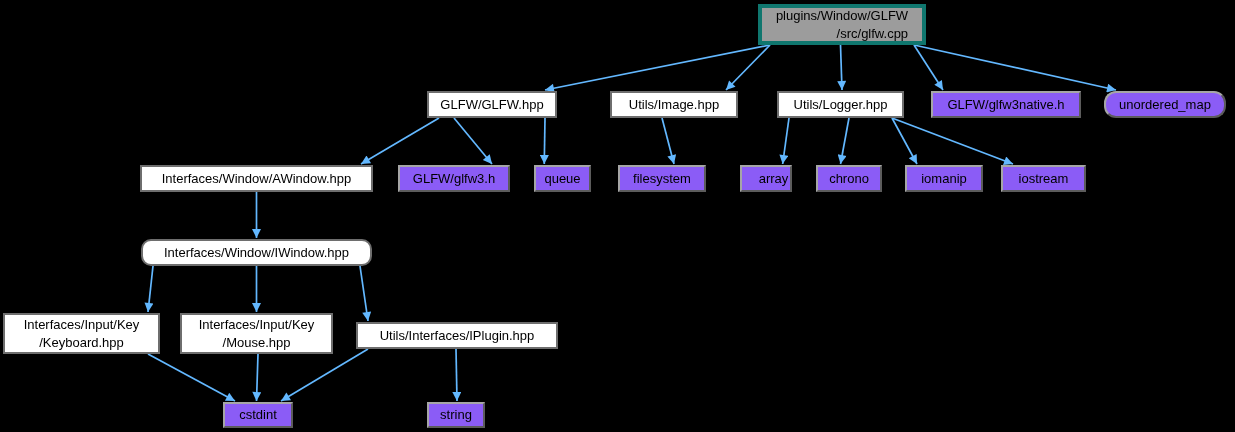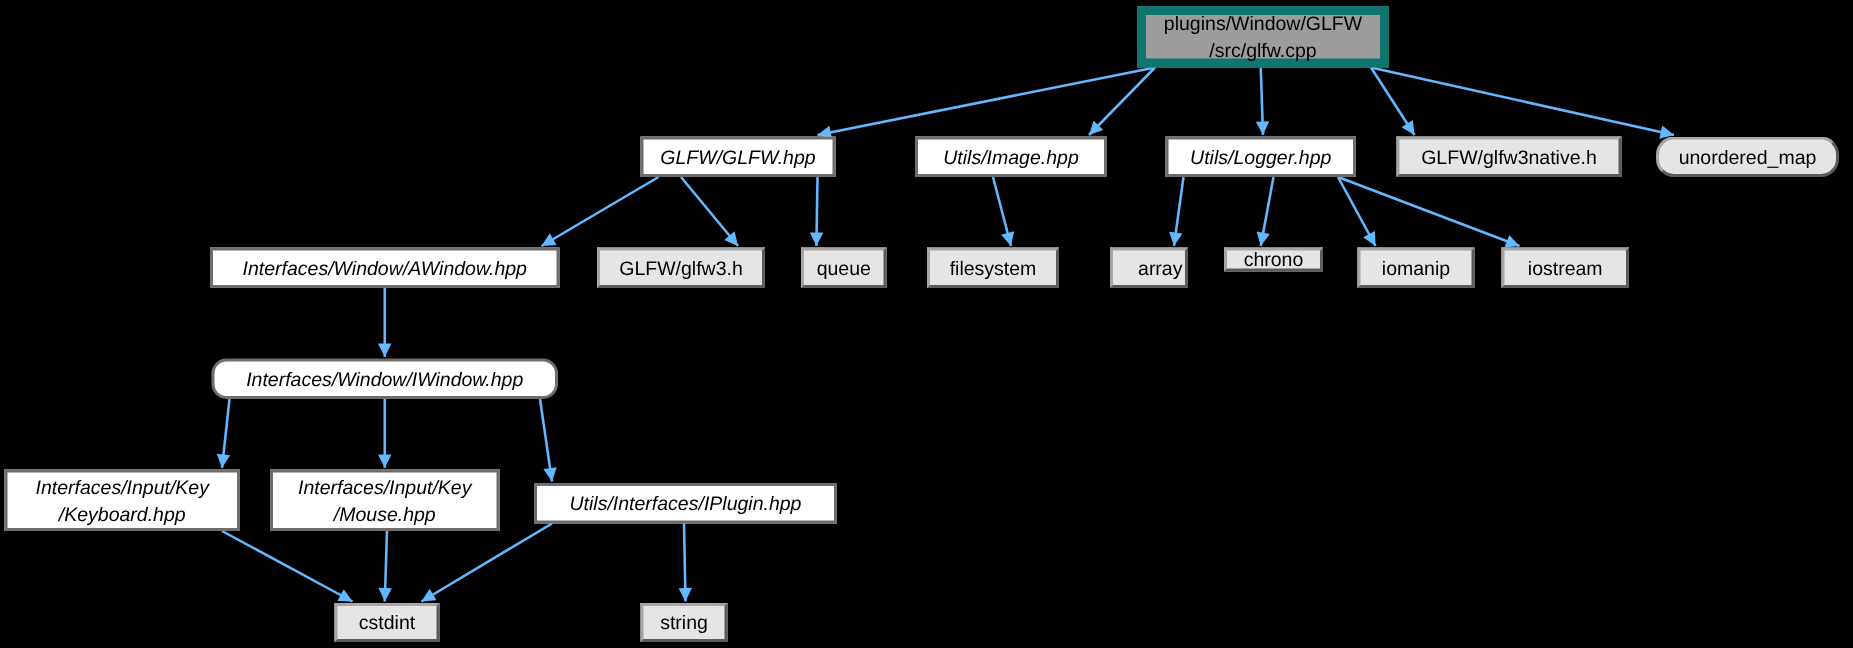--- a/index.html
+++ b/index.html
@@ -25,30 +25,30 @@
     justify-content: center;
     text-align: center;
     font-size: 13px;
     line-height: 1.32;
     color: #000000;
     white-space: pre-line;
   }
   .node.file {
     background: #ffffff;
     border: 2px solid #6e6e6e;
-    font-style: italic;
   }
   .node.external {
-    background: #e5e5e5;
+    background: #8b5cf6;
     border: 2px solid;
     border-color: #a6a6a6 #5c5c5c #5c5c5c #a6a6a6;
   }
   .node.current {
     background: #9c9c9c;
-    border: 6px solid #0f766e;
+    border: 4px solid #0f766e;
+    text-align: right;
   }
   .edge { stroke-width: 1.7; fill: none; }
 </style>
 </head>
 <body>
 
 <div class="canvas">
   <svg id="edge-layer" xmlns="http://www.w3.org/2000/svg">
     <defs>
       <marker id="arrowhead" viewBox="0 0 10 10" refX="10" refY="5" markerUnits="userSpaceOnUse" markerWidth="12" markerHeight="9" orient="auto">
@@ -85,21 +85,21 @@
       <div class="node file" style="left: 427px; top: 91px; width: 130px; height: 27px;"><span>GLFW/GLFW.hpp</span></div>
       <div class="node file" style="left: 610px; top: 91px; width: 128px; height: 27px; text-align: center;"><span>Utils/Image.hpp</span></div>
       <div class="node file" style="left: 777px; top: 91px; width: 127px; height: 27px;"><span>Utils/Logger.hpp</span></div>
       <div class="node external" style="left: 931px; top: 91px; width: 150px; height: 27px;"><span>GLFW/glfw3native.h</span></div>
       <div class="node external" style="left: 1104px; top: 91px; width: 122px; height: 27px; border-radius: 12px;"><span>unordered_map</span></div>
       <div class="node file" style="left: 140px; top: 165px; width: 233px; height: 27px;"><span>Interfaces/Window/AWindow.hpp</span></div>
       <div class="node external" style="left: 398px; top: 165px; width: 112px; height: 27px;"><span>GLFW/glfw3.h</span></div>
       <div class="node external" style="left: 534px; top: 165px; width: 57px; height: 27px;"><span>queue</span></div>
       <div class="node external" style="left: 618px; top: 165px; width: 88px; height: 27px;"><span>filesystem</span></div>
       <div class="node external" style="left: 740px; top: 165px; width: 52px; height: 27px; padding-left: 15px;"><span>array</span></div>
-      <div class="node external" style="left: 816px; top: 165px; width: 66px; height: 16px;"><span>chrono</span></div>
+      <div class="node external" style="left: 816px; top: 165px; width: 66px; height: 27px;"><span>chrono</span></div>
       <div class="node external" style="left: 905px; top: 165px; width: 78px; height: 27px; justify-content: center;"><span>iomanip</span></div>
       <div class="node external" style="left: 1001px; top: 165px; width: 85px; height: 27px;"><span>iostream</span></div>
       <div class="node file" style="left: 141px; top: 239px; width: 231px; height: 27px; border-radius: 10px;"><span>Interfaces/Window/IWindow.hpp</span></div>
       <div class="node file" style="left: 3px; top: 313px; width: 157px; height: 41px;"><span>Interfaces/Input/Key
 /Keyboard.hpp</span></div>
       <div class="node file" style="left: 180px; top: 313px; width: 153px; height: 41px;"><span>Interfaces/Input/Key
 /Mouse.hpp</span></div>
       <div class="node file" style="left: 356px; top: 322px; width: 202px; height: 27px;"><span>Utils/Interfaces/IPlugin.hpp</span></div>
       <div class="node external" style="left: 223px; top: 402px; width: 70px; height: 26px;"><span>cstdint</span></div>
       <div class="node external" style="left: 427px; top: 402px; width: 58px; height: 26px;"><span>string</span></div>

